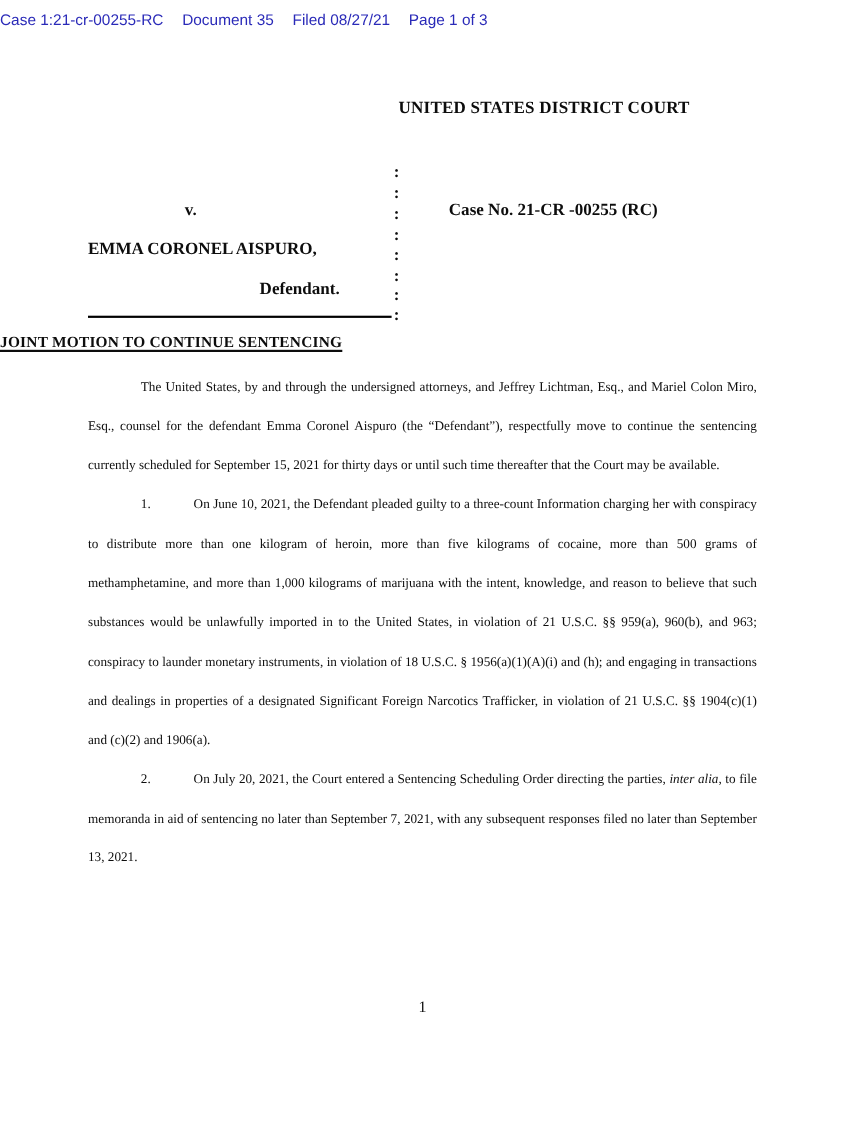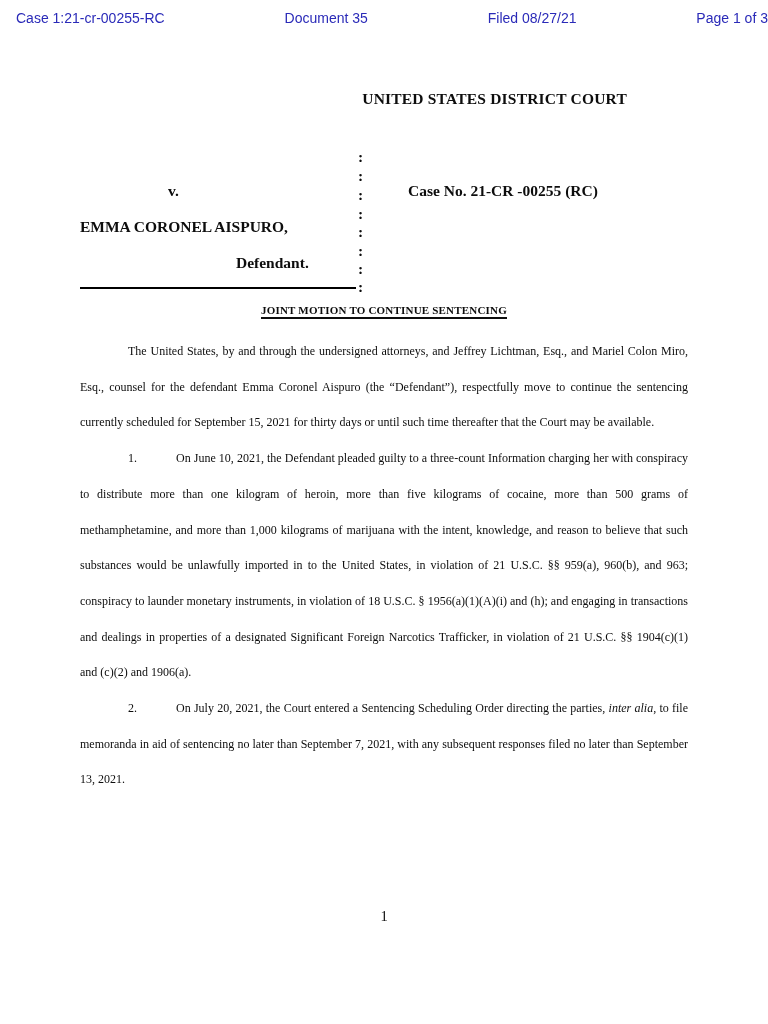--- a/index.html
+++ b/index.html
@@ -12,27 +12,26 @@
     color: #0d0d0d;
     overflow: hidden;
   }
   
   .stamp {
     position: absolute;
     top: 10px;
     left: 0;
     width: 768px;
     display: flex;
-    justify-content: space-between;
-    gap: 3px;
+    justify-content: flex-start;
+    gap: 17px;
     font-family: "Liberation Sans", sans-serif;
     font-size: 14px;
     color: #2a2ab8;
     white-space: nowrap;
-    padding-left: 16px;
   }
   
   .court-title {
     position: absolute;
     top: 89px;
     left: 0;
     width: 627px;
     text-align: right;
     font-weight: bold;
     font-size: 15.5px;
@@ -62,23 +61,22 @@
     left: 0;
     width: 276px;
     border-top: 2px solid #000;
   }
   
   .motion-title {
     position: absolute;
     top: 304px;
     left: 0;
     width: 768px;
-    text-align: center;
     font-weight: bold;
-    font-size: 11px;
+    font-size: 14px;
     text-decoration: underline;
     text-decoration-thickness: 2px;
     text-underline-offset: 3px;
     letter-spacing: 0.2px;
   }
   
   .doc-body {
     position: absolute;
     top: 334px;
     left: 80px;

